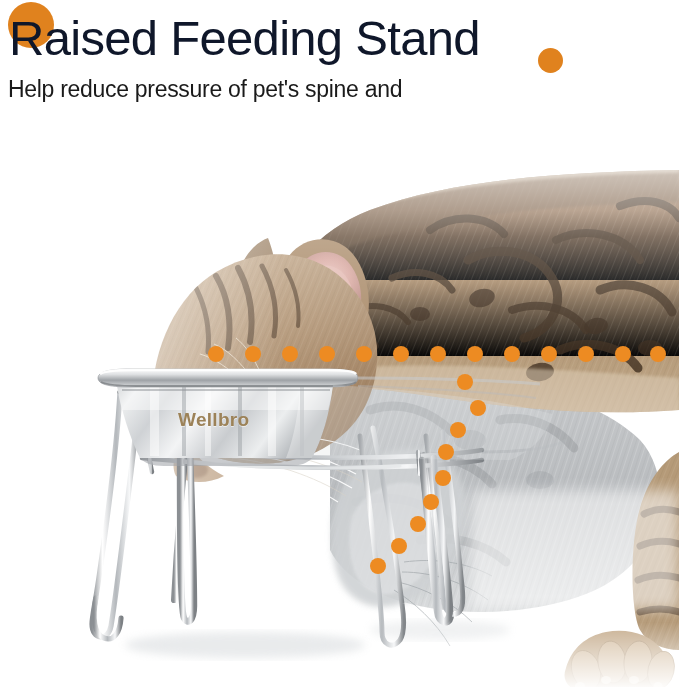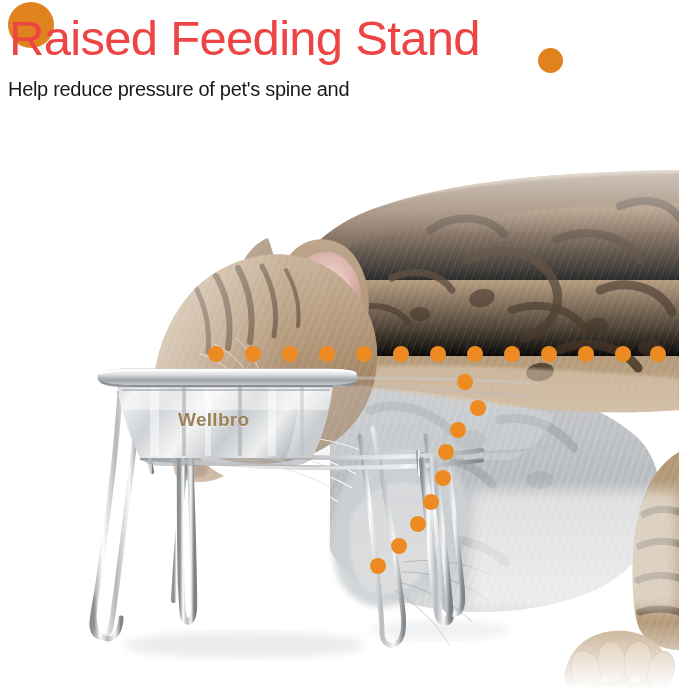--- a/index.html
+++ b/index.html
@@ -17,27 +17,27 @@
   .dot-accent-big{
     position:absolute;left:8px;top:2px;width:46px;height:46px;border-radius:50%;
     background:#E0821E;z-index:1;
   }
   .dot-accent-small{
     position:absolute;left:538px;top:48px;width:25px;height:25px;border-radius:50%;
     background:#E0821E;z-index:1;
   }
   .headline{
     position:absolute;left:9px;top:10px;z-index:2;
-    font-size:49px;line-height:56px;font-weight:400;color:#ef4444;
+    font-size:49px;line-height:56px;font-weight:400;color:#0f172a;
     letter-spacing:-0.7px;white-space:nowrap;
     font-family:"Liberation Sans",sans-serif;
   }
   .subhead{
     position:absolute;left:8px;top:78px;z-index:2;
-    font-size:20px;line-height:23px;color:#1a1a1a;font-weight:400;
+    font-size:23px;line-height:23px;color:#1a1a1a;font-weight:400;
     letter-spacing:-0.3px;
   }
   .subhead .l2{display:block;margin-top:1px;}
 
   
   .paw{position:absolute;z-index:5;}
   .paw-small{left:106px;top:162px;width:70px;height:72px;}
   .paw-large{left:8px;top:246px;width:100px;height:105px;}
 
   

